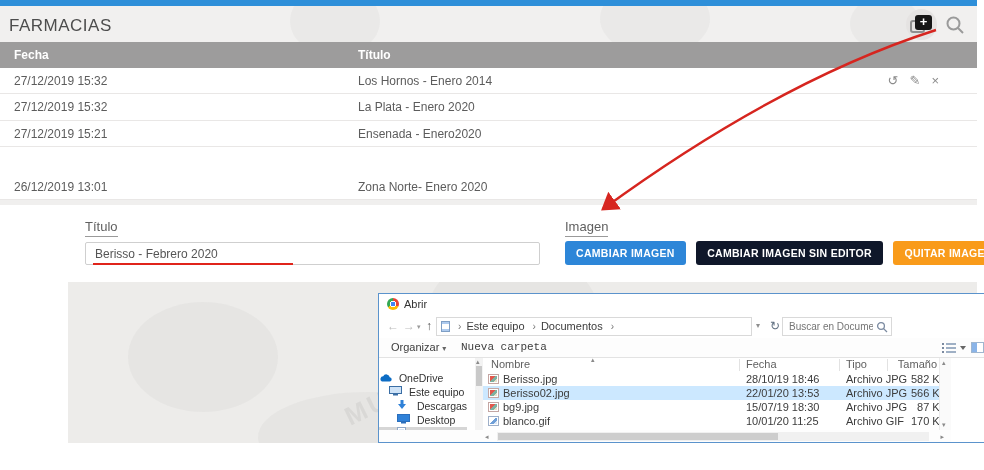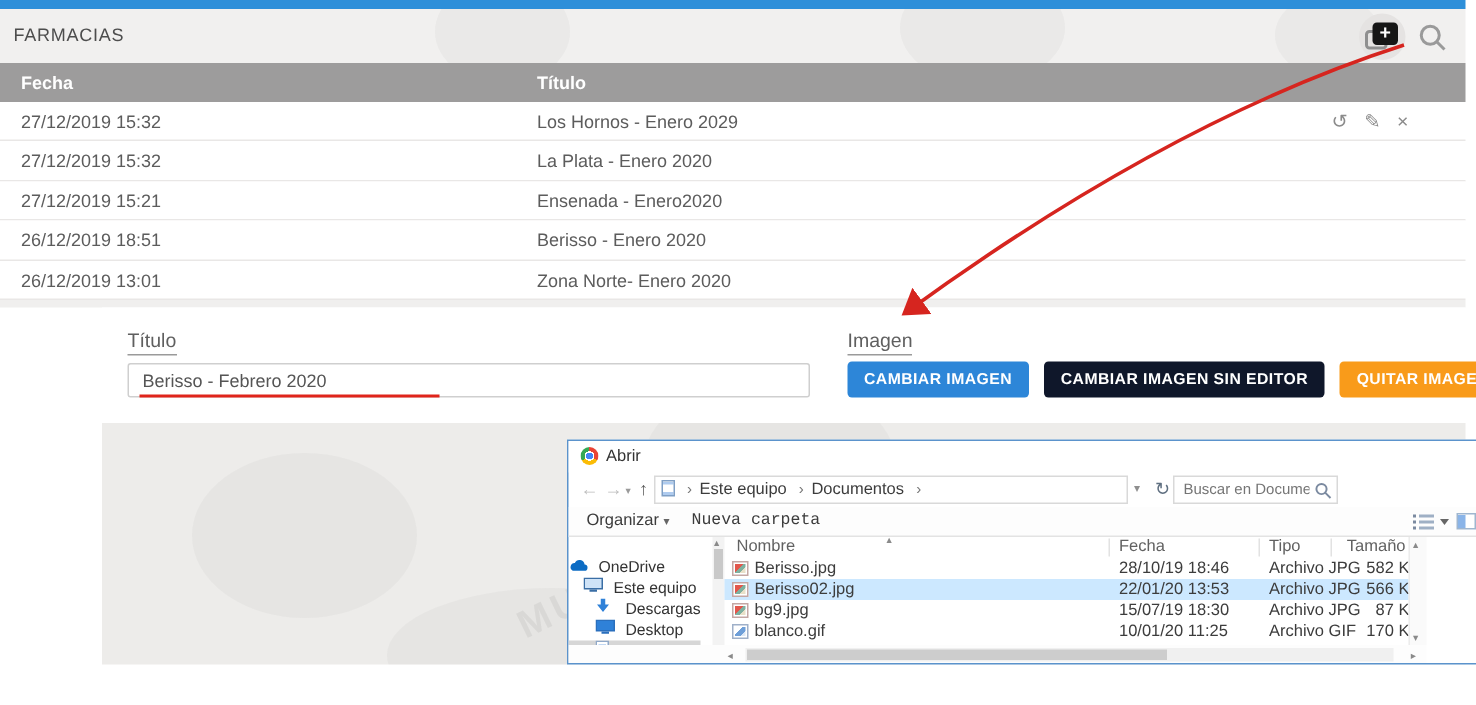--- a/index.html
+++ b/index.html
@@ -2,21 +2,21 @@
 <html><head>
 <meta charset="utf-8">
 <style>
   html,body{margin:0;padding:0;background:#fff;}
   *{box-sizing:border-box;}
   .page{position:relative;width:984px;height:470px;background:#fff;overflow:hidden;
         font-family:"Liberation Sans",sans-serif;color:#555;}
   
   .topbar{position:absolute;left:0;top:0;width:977px;height:6px;background:#2e8fd9;}
   .appheader{position:absolute;left:0;top:6px;width:977px;height:36px;background:#f1f0ef;overflow:hidden;}
-  .apptitle{position:absolute;left:9px;top:10px;font-size:12px;letter-spacing:.5px;color:#4d4d4d;}
+  .apptitle{position:absolute;left:9px;top:10px;font-size:17px;letter-spacing:.5px;color:#4d4d4d;}
   .blob{position:absolute;border-radius:50%;background:rgba(150,150,150,.08);}
   .addbtn{position:absolute;right:40px;top:3px;width:31px;height:31px;border-radius:50%;background:#e5e3e2;}
   .addghost{position:absolute;left:4px;top:11px;width:15px;height:13px;border:2px solid #8f8f8f;border-radius:3px;}
   .addsolid{position:absolute;left:9px;top:6px;width:17px;height:15px;background:#161616;border-radius:3px;
             color:#fff;font-size:13px;font-weight:bold;line-height:14px;text-align:center;}
   .searchtop{position:absolute;right:12px;top:9px;width:20px;height:20px;}
   
   .thead{position:absolute;left:0;top:42px;width:977px;height:26px;background:#9d9c9c;color:#fff;
          font-size:12px;font-weight:bold;line-height:26px;}
   .col-fecha{position:absolute;left:14px;}
@@ -123,36 +123,32 @@
     </div>
   </div>
 
   <div class="thead">
     <span class="col-fecha">Fecha</span>
     <span class="col-titulo">Título</span>
   </div>
 
   <div class="trow" style="top:68px;">
     <span class="col-fecha">27/12/2019 15:32</span>
-    <span class="col-titulo">Los Hornos - Enero 2029</span>
+    <span class="col-titulo">Los Hornos - Enero 2014</span>
     <span class="rowactions">
       <span>↺</span><span>✎</span><span>×</span>
     </span>
   </div>
   <div class="trow" style="top:94.4px;">
     <span class="col-fecha">27/12/2019 15:32</span>
     <span class="col-titulo">La Plata - Enero 2020</span>
   </div>
   <div class="trow" style="top:120.8px;">
     <span class="col-fecha">27/12/2019 15:21</span>
     <span class="col-titulo">Ensenada - Enero2020</span>
-  </div>
-  <div class="trow" style="top:147.2px;">
-    <span class="col-fecha">26/12/2019 18:51</span>
-    <span class="col-titulo">Berisso - Enero 2020</span>
   </div>
   <div class="trow" style="top:173.6px;">
     <span class="col-fecha">26/12/2019 13:01</span>
     <span class="col-titulo">Zona Norte- Enero 2020</span>
   </div>
   <div class="strip"></div>
 
   <div class="formcard">
     <span class="flabel" style="left:17px;">Título</span>
     <input class="titinput" value="Berisso - Febrero 2020" style="">

